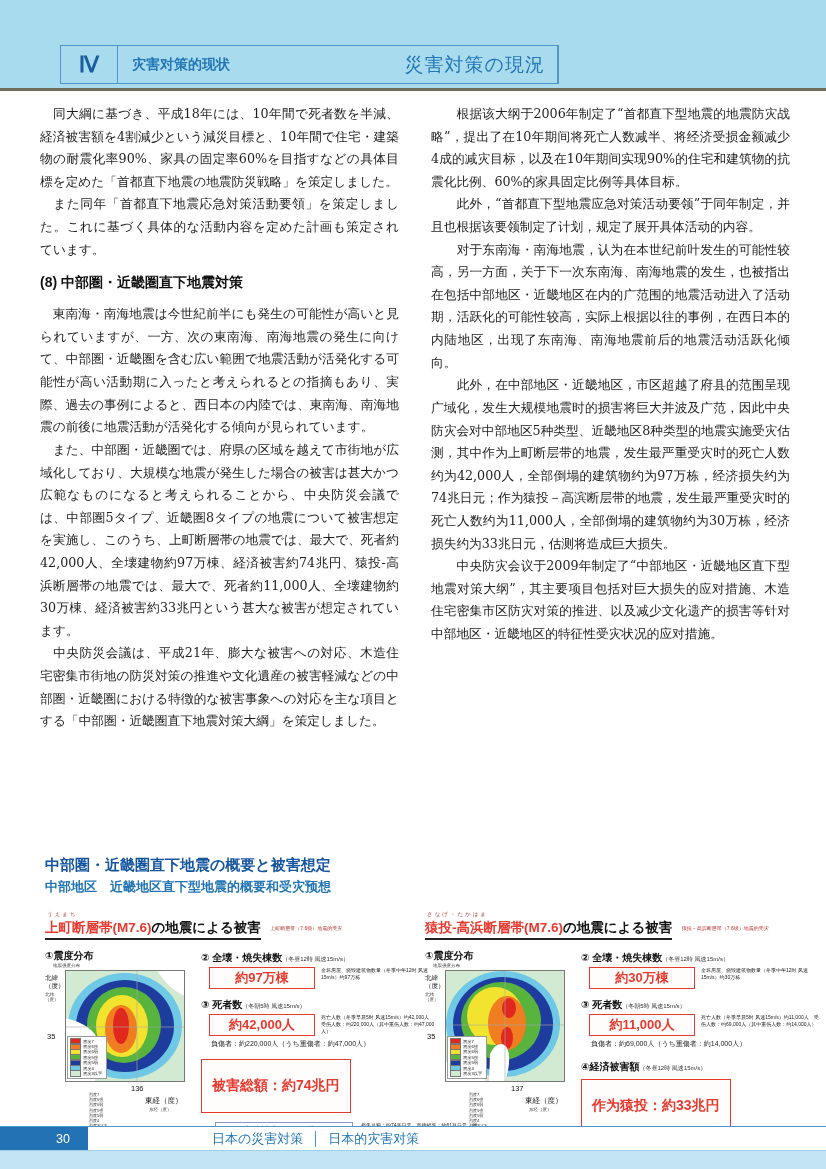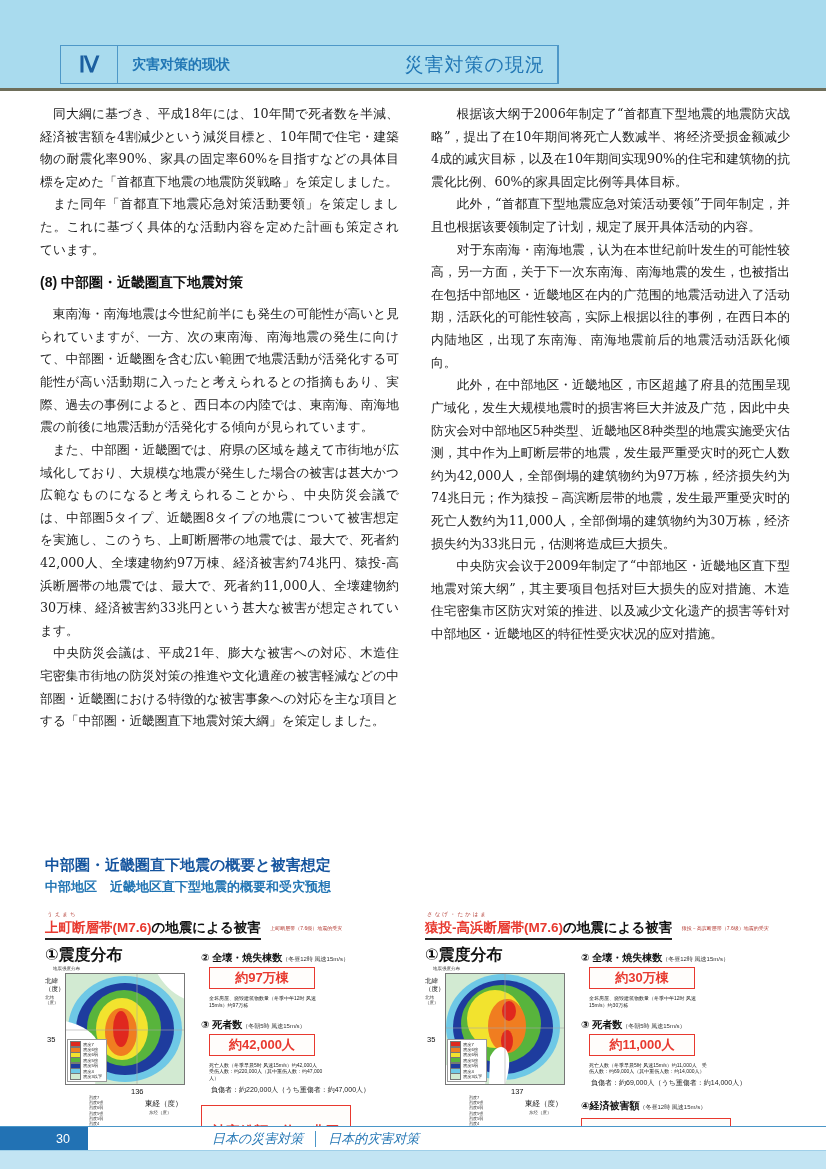--- a/index.html
+++ b/index.html
@@ -38,21 +38,21 @@
 
   .panel-title{position:relative;padding-top:6px;height:22px;white-space:nowrap;}
   .furigana{position:absolute;top:-1px;left:2px;font-size:5.5px;color:#b0342c;letter-spacing:2px;}
   .pt-underline{display:inline-block;border-bottom:2px solid #222;padding-bottom:1px;}
   .pt-main{color:#e8392f;font-weight:bold;font-size:13.5px;}
   .pt-rest{color:#111;font-weight:bold;font-size:13.5px;}
   .pt-note{font-size:5px;color:#b0342c;margin-left:5px;vertical-align:2px;}
 
   .panel-body{display:flex;margin-top:5px;}
   .map-col{width:152px;position:relative;}
-  .map-label-ja{font-size:16px;font-weight:bold;color:#111;}
+  .map-label-ja{font-size:10px;font-weight:bold;color:#111;}
   .map-label-zh{font-size:4.5px;color:#333;margin-left:8px;}
   .map-wrap{position:relative;width:152px;height:162px;margin-top:2px;}
   .lat-label{position:absolute;left:0;top:4px;width:16px;font-size:6.5px;line-height:1.2;color:#111;}
   .lat-label-zh{position:absolute;left:0;top:22px;width:16px;font-size:4.5px;line-height:1.2;color:#444;}
   .lat-value{position:absolute;left:2px;top:62px;font-size:7.5px;color:#111;}
   .intensity-map{position:absolute;left:20px;top:0;}
   .legend{position:absolute;left:22px;top:66px;width:34px;background:#ffffff;
           border:0.5px solid #999;padding:1.5px 2px;}
   .legend-row{display:flex;align-items:center;gap:2px;height:5.4px;}
   .legend-swatch{width:9px;height:4.2px;border:0.25px solid #777;flex:none;}
@@ -60,21 +60,21 @@
   .lon-value{position:absolute;left:86px;top:114px;font-size:7.5px;color:#111;}
   .lon-label{position:absolute;left:100px;top:126px;font-size:7.5px;font-weight:normal;color:#111;}
   .lon-label-zh{position:absolute;left:104px;top:137px;font-size:4.5px;color:#444;}
   .legend-zh{position:absolute;left:44px;top:122px;font-size:4px;line-height:1.3;color:#333;
              white-space:pre-line;}
 
   .items-col{flex:1;padding-left:4px;padding-top:2px;}
   .item-head{margin-bottom:2px;white-space:nowrap;}
   .item-label{font-size:10px;font-weight:bold;color:#111;}
   .item-cond{font-size:6px;color:#333;}
-  .item-row{display:flex;gap:6px;align-items:flex-start;margin:1px 0 5px 8px;flex-direction:column;}
+  .item-row{display:flex;gap:6px;align-items:flex-start;margin:1px 0 5px 8px;}
   .red-box{border:1.6px solid #e8392f;color:#e8392f;font-weight:bold;font-size:13px;
            padding:1px 10px;min-width:84px;text-align:center;background:#fffdfb;flex:none;}
   .tiny-note{font-size:5px;color:#222;width:118px;line-height:1.35;}
   .item-sub{font-size:7px;color:#222;margin:-2px 0 7px 10px;line-height:1.4;}
   .total-box{display:inline-block;border:1.6px solid #e8392f;color:#e8392f;font-weight:bold;
              font-size:14px;padding:17px 10px;margin:3px 0 9px 0;background:#fffdfb;}
   .sub-row{display:flex;gap:8px;margin-left:14px;align-items:flex-start;}
   .mini-box{border:1px solid;font-size:9px;padding:1.5px 6px;margin-bottom:4px;width:124px;
             text-align:center;color:#c0443a;background:#ffffff;}
   .direct{border-color:#8892cc;}
@@ -82,21 +82,21 @@
 
   
   .footer-line{position:absolute;left:0;top:1126px;width:826px;height:1px;background:#4a96c8;}
   .footer-bar{position:absolute;left:0;top:1127px;width:826px;height:23px;background:#ffffff;
               border-bottom:1px solid #9fcfe8;}
   .page-box{position:absolute;left:0;top:0;width:88px;height:23px;background:#2272b4;
             color:#ffffff;font-size:12.5px;font-family:"Liberation Sans",sans-serif;
             display:flex;align-items:center;justify-content:flex-end;padding-right:18px;
             box-sizing:border-box;}
   .footer-title{position:absolute;left:212px;top:0;height:23px;display:flex;align-items:center;
-                gap:12px;font-family:"Liberation Sans",sans-serif;font-style:italic;}
+                gap:12px;font-family:"Liberation Sans",sans-serif;}
   .footer-ja,.footer-zh{font-size:13px;color:#2376b4;}
   .footer-div{width:1px;height:16px;background:#4a96c8;}
   .bottom-band{position:absolute;left:0;top:1151px;width:826px;height:18px;background:#c2e4f3;}
 </style>
 </head>
 <body>
 
 <div class="page">
 
   <div class="top-band">

